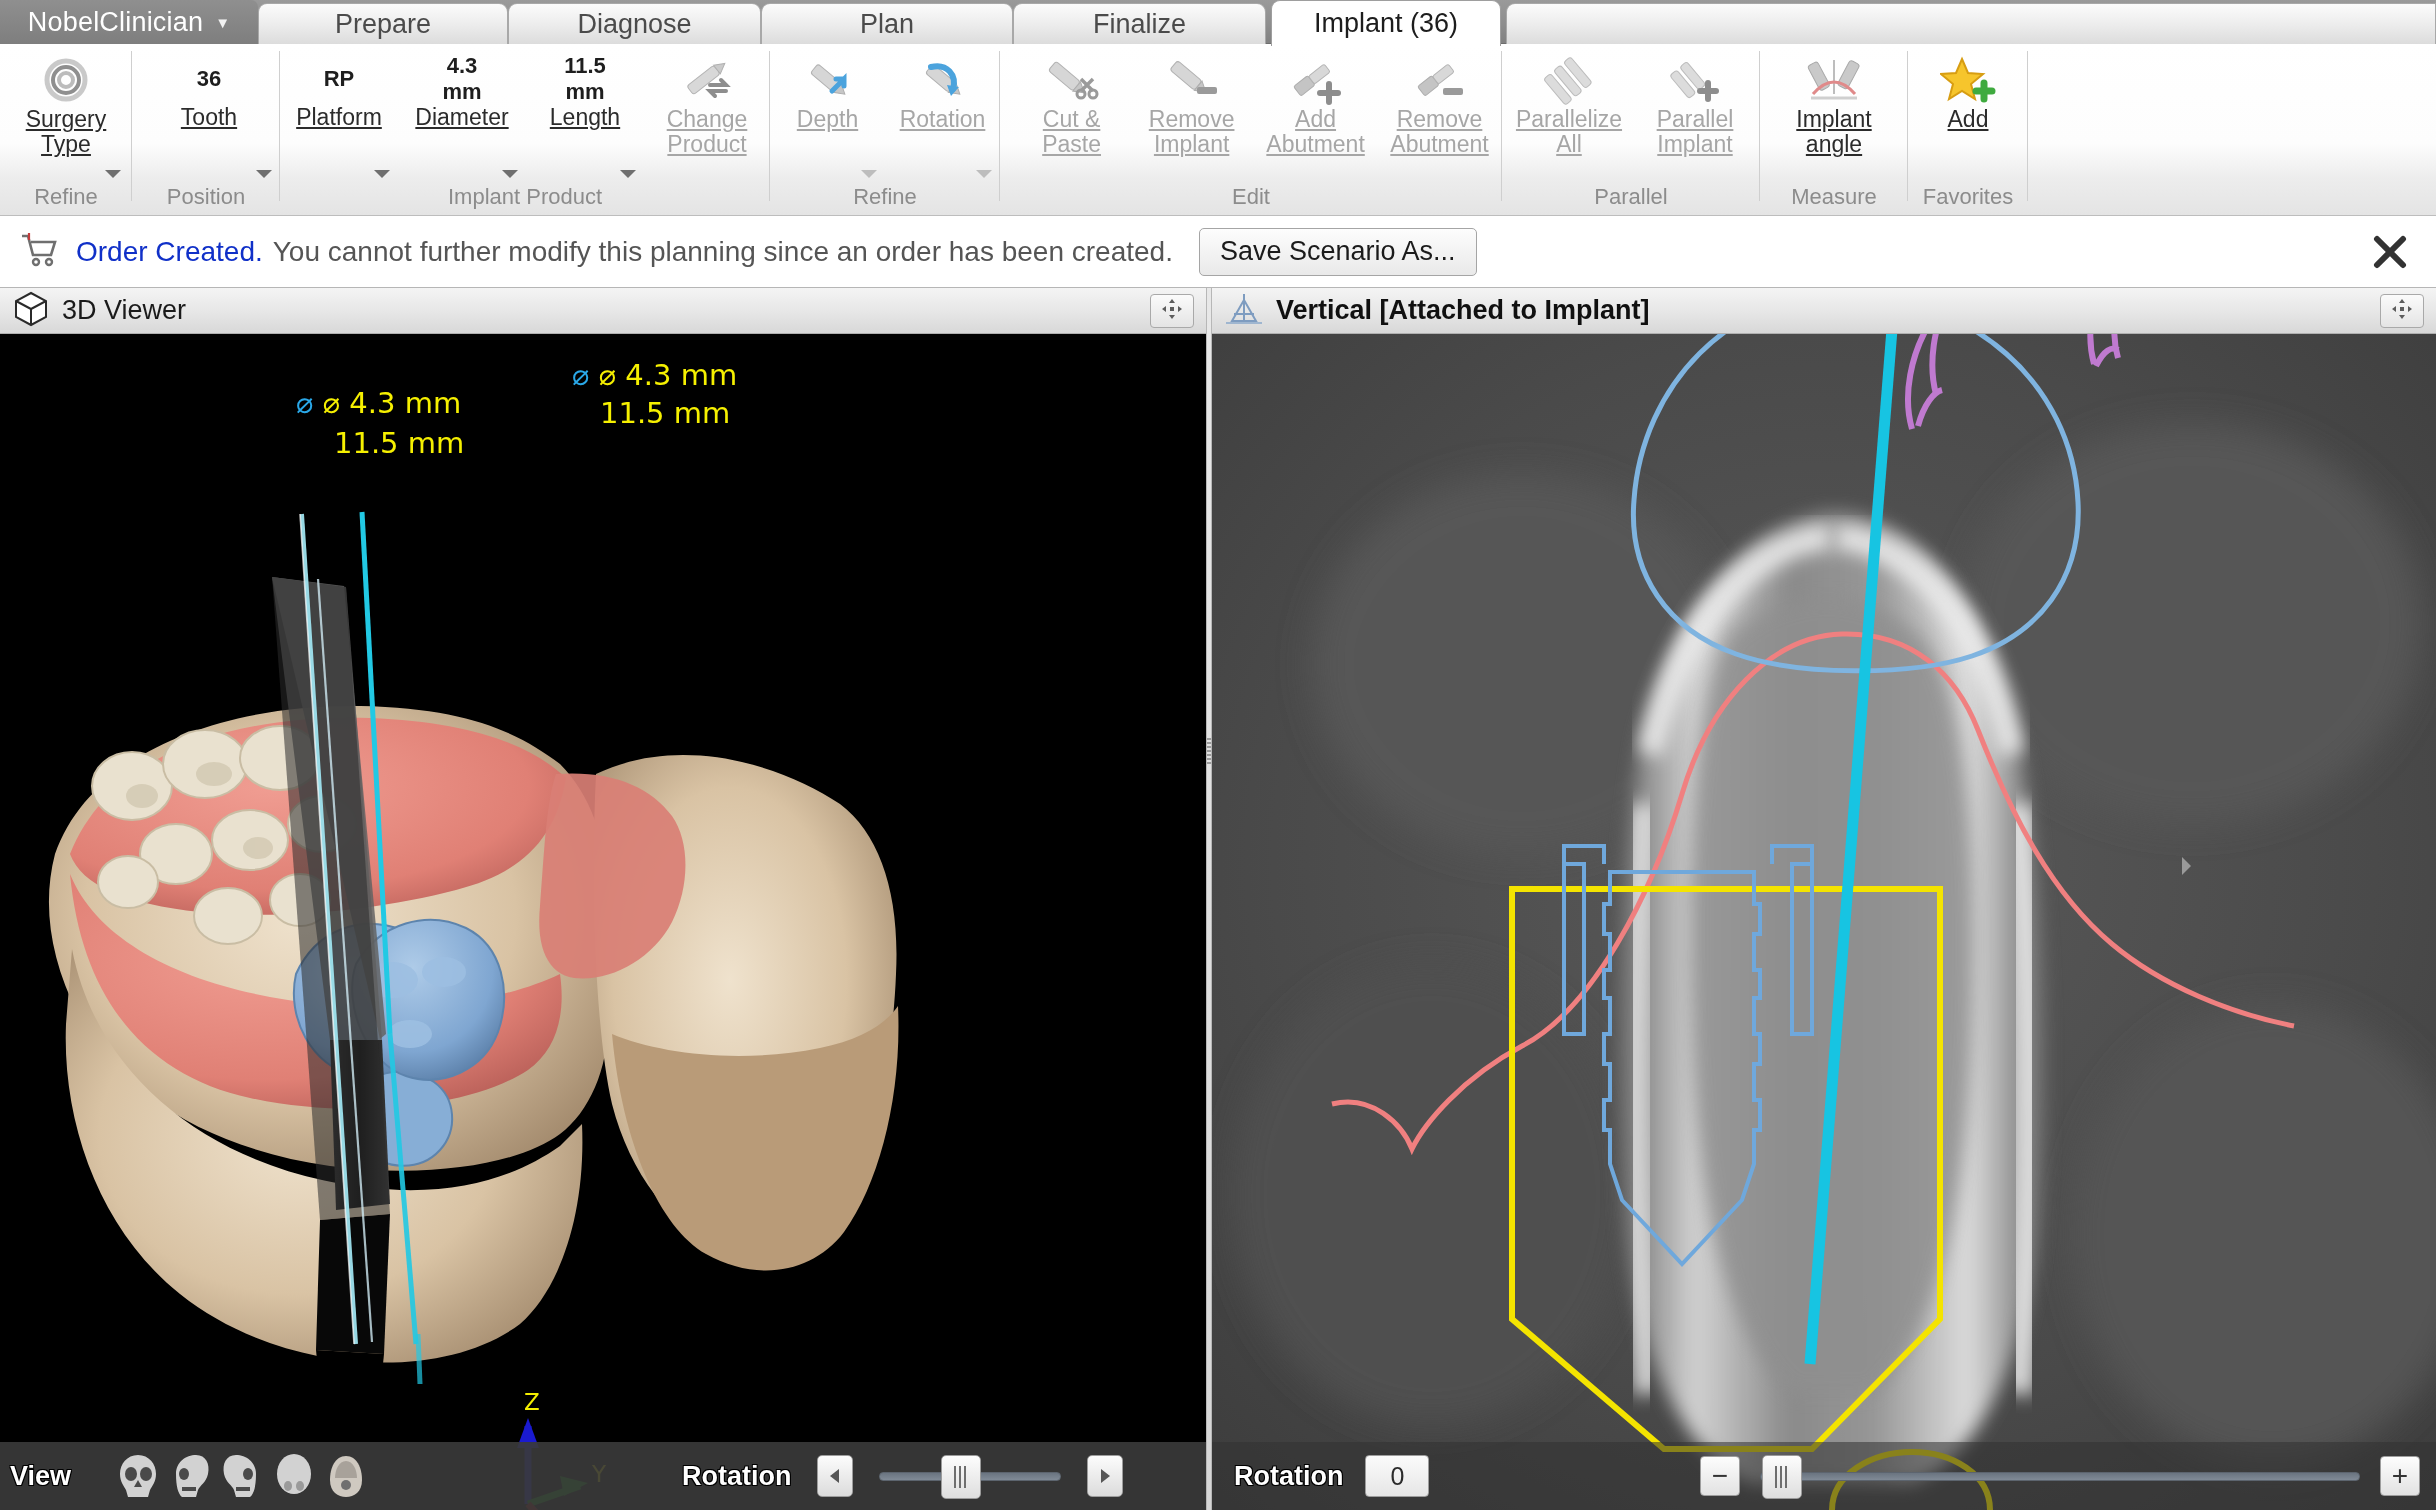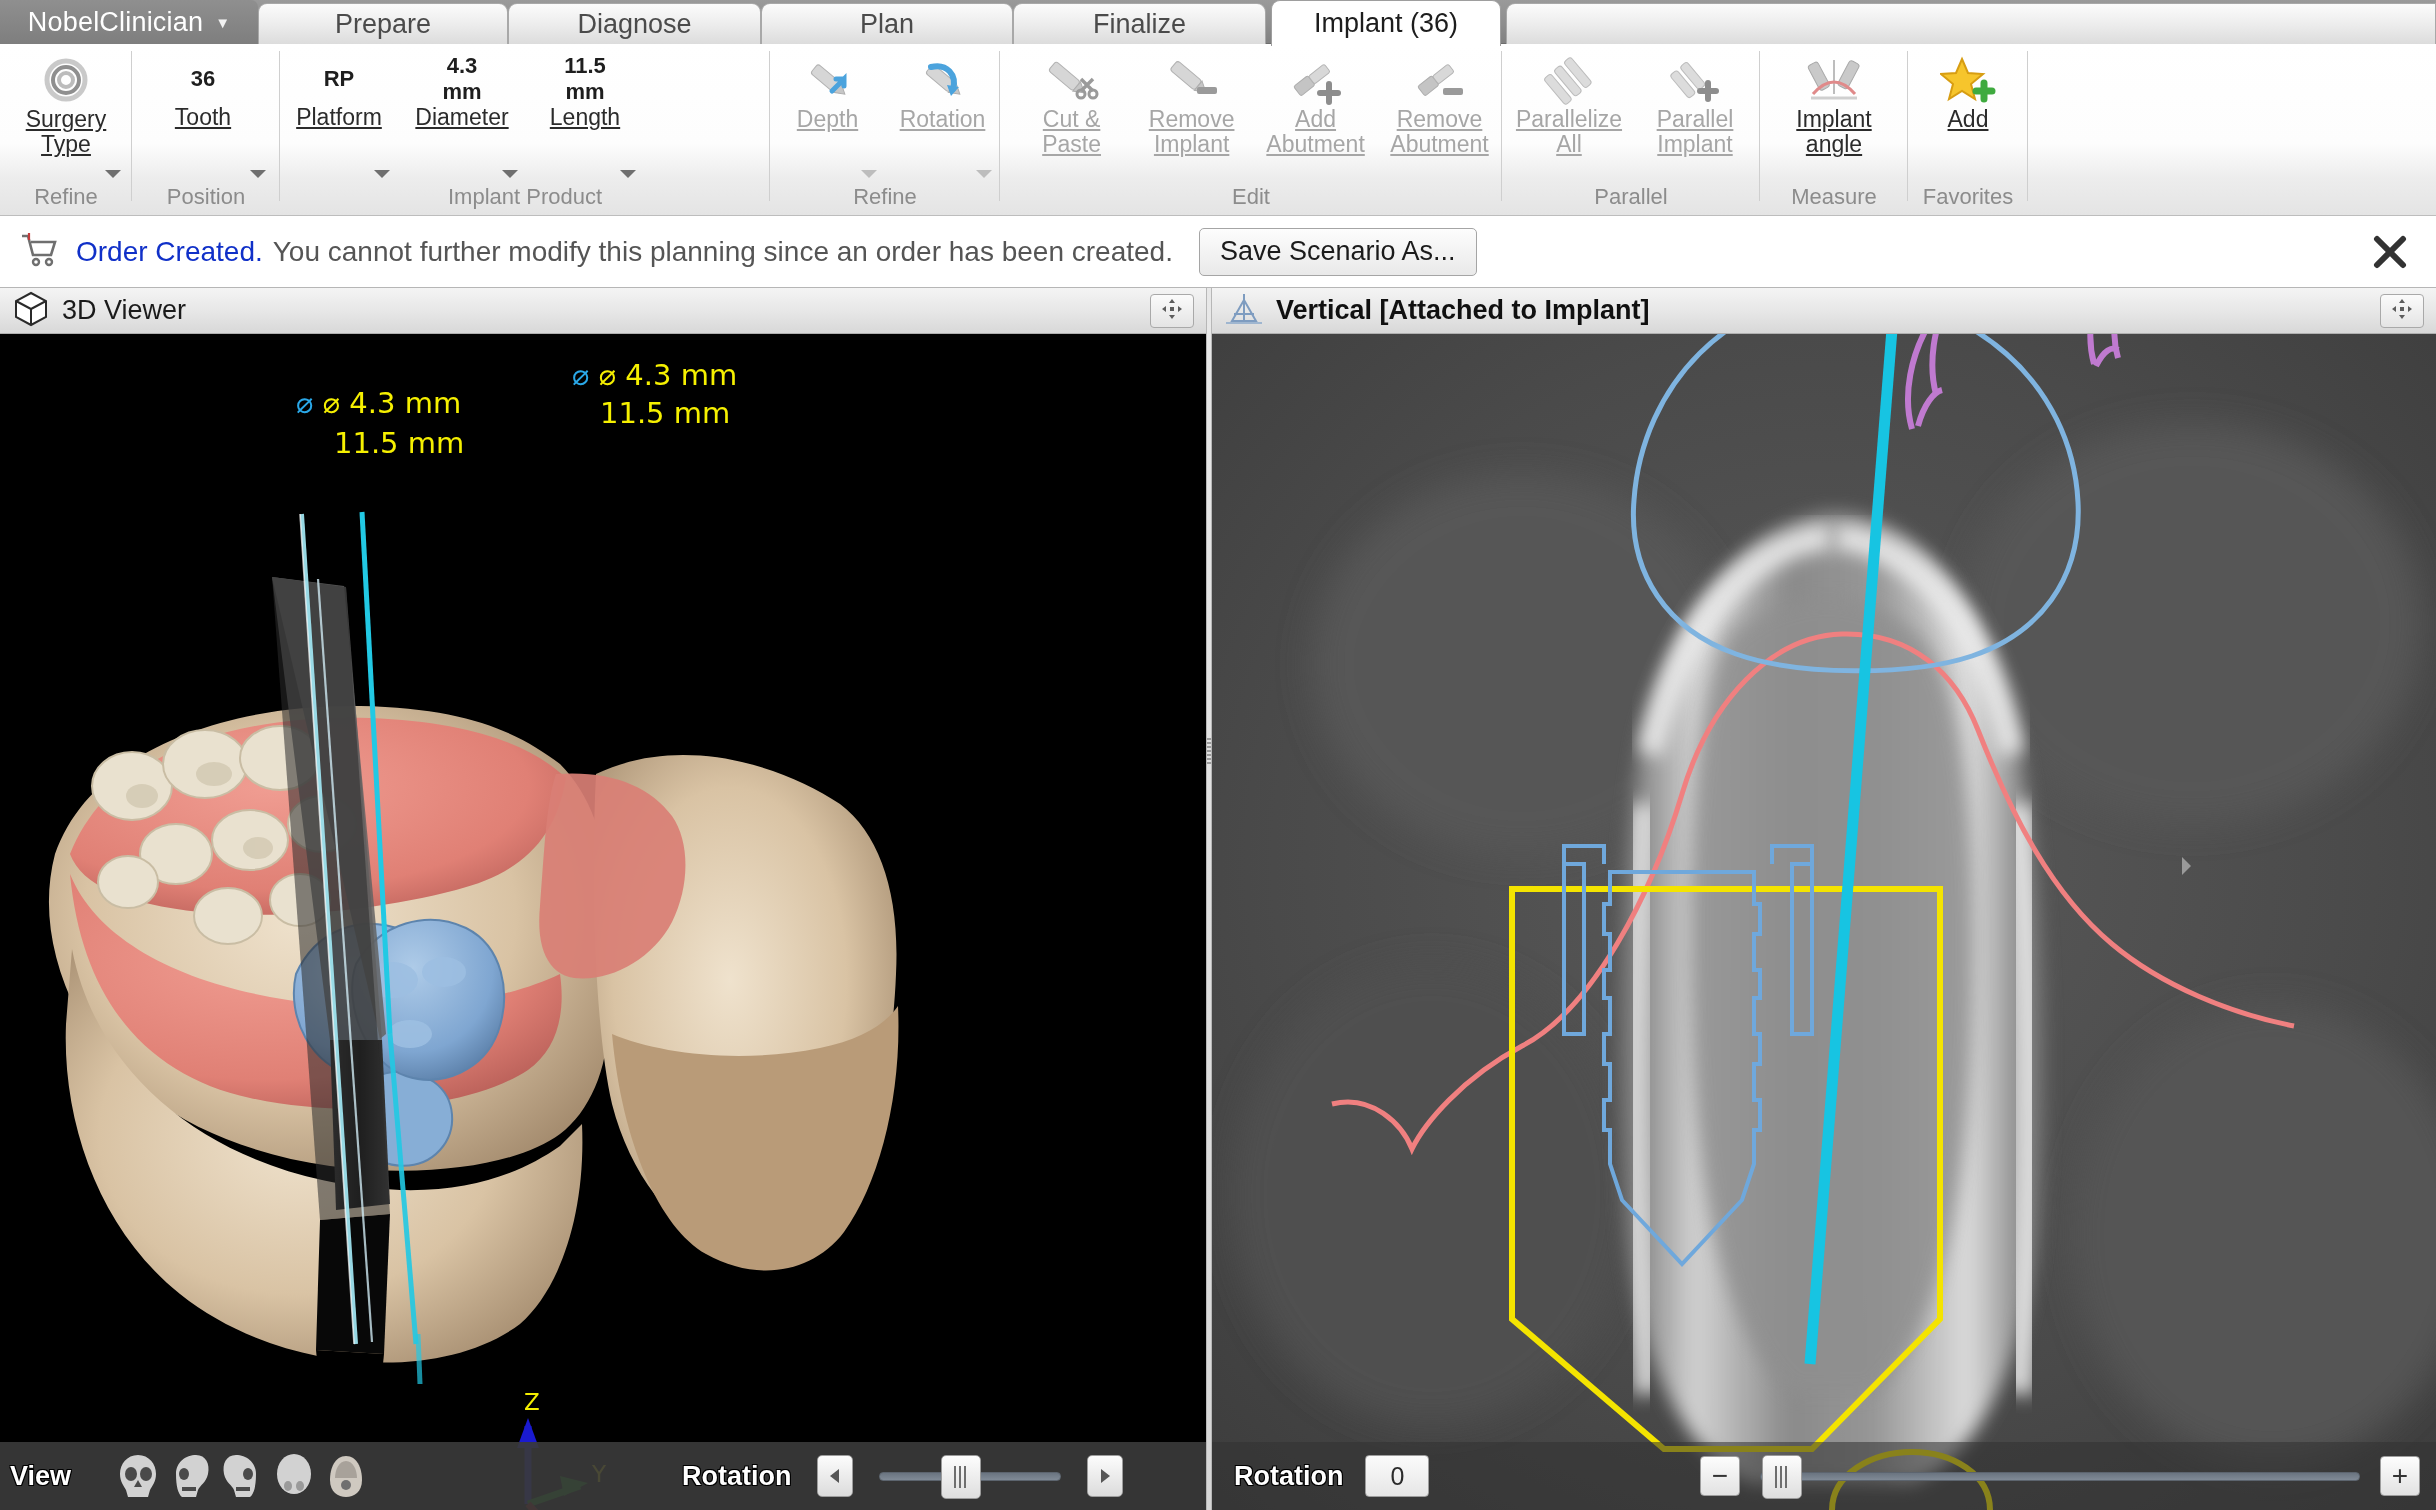--- a/index.html
+++ b/index.html
@@ -224,21 +224,21 @@
           </div>
           <div class="lab">Surgery<br>Type</div>
           <span class="dd"></span>
         </div>
       </div>
       <div class="gtitle">Refine</div>
       <div class="sep"></div>
     </div>
 
     <div class="grp" style="left:132px; width:148px;">
-      <div class="btns" style="justify-content:flex-start;">
+      <div class="btns" style="justify-content:flex-end;">
         <div class="btn" style="width:142px;">
           <div class="val">36</div>
           <div class="lab">Tooth</div>
           <span class="dd"></span>
         </div>
       </div>
       <div class="gtitle">Position</div>
       <div class="sep"></div>
     </div>
 
@@ -251,20 +251,32 @@
         </div>
         <div class="btn" style="width:128px;">
           <div class="val">4.3<br>mm</div>
           <div class="lab">Diameter</div>
           <span class="dd"></span>
         </div>
         <div class="btn" style="width:118px;">
           <div class="val">11.5<br>mm</div>
           <div class="lab">Length</div>
           <span class="dd"></span>
+        </div>
+        <div class="btn dim" style="width:126px;">
+          <div class="ico">
+            <svg width="62" height="50" viewBox="0 0 62 50">
+              <g transform="rotate(-38 28 24)">
+                <rect x="10" y="19" width="34" height="11" rx="3" fill="#d8d8d8" stroke="#b4b4b4"></rect>
+                <polygon points="44,19 54,24.5 44,30" fill="#cacaca" stroke="#b0b0b0"></polygon>
+              </g>
+              <path d="M34 30 h16 l-5 -5 M50 36 h-16 l5 5" stroke="#8d8d8d" stroke-width="4" fill="none" stroke-linecap="round"></path>
+            </svg>
+          </div>
+          <div class="lab">Change<br>Product</div>
         </div>
       </div>
       <div class="gtitle" style="left:0; right:0;">Implant Product</div>
       <div class="sep"></div>
     </div>
 
     <div class="grp" style="left:770px; width:230px;">
       <div class="btns" style="justify-content:center;">
         <div class="btn dim" style="width:115px;">
           <div class="ico">

